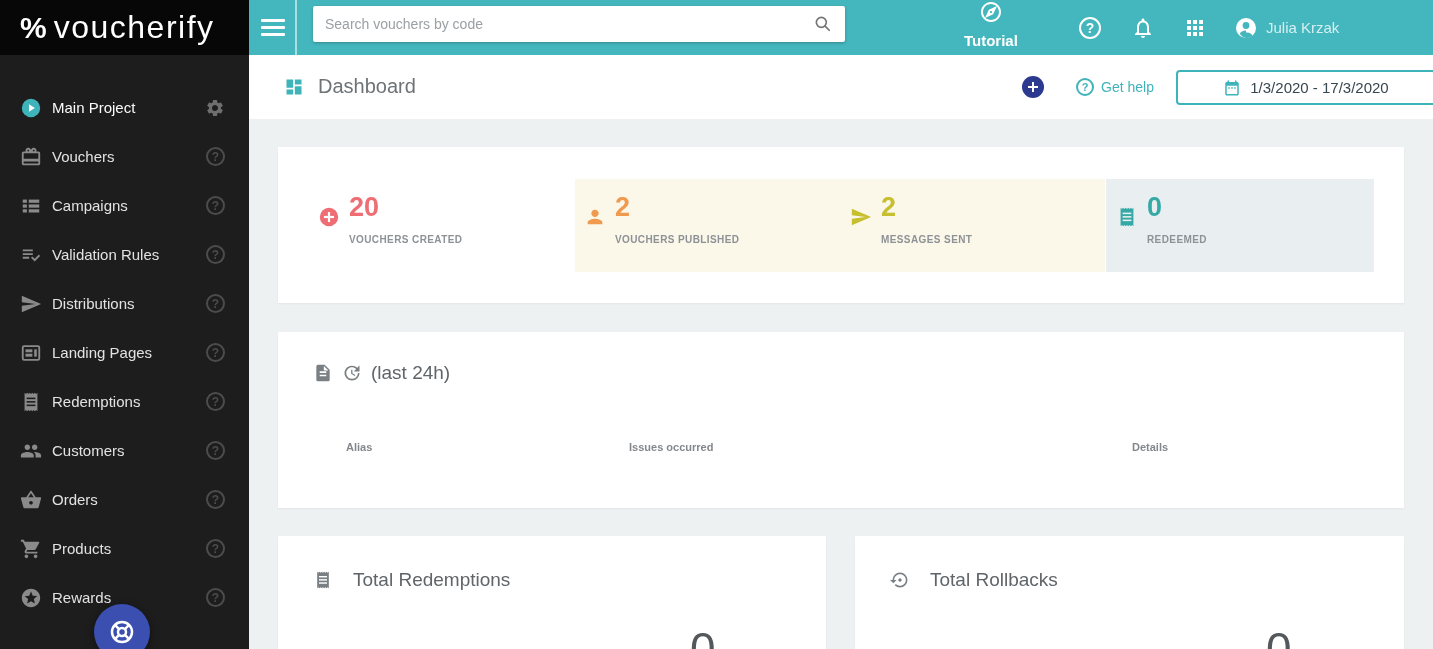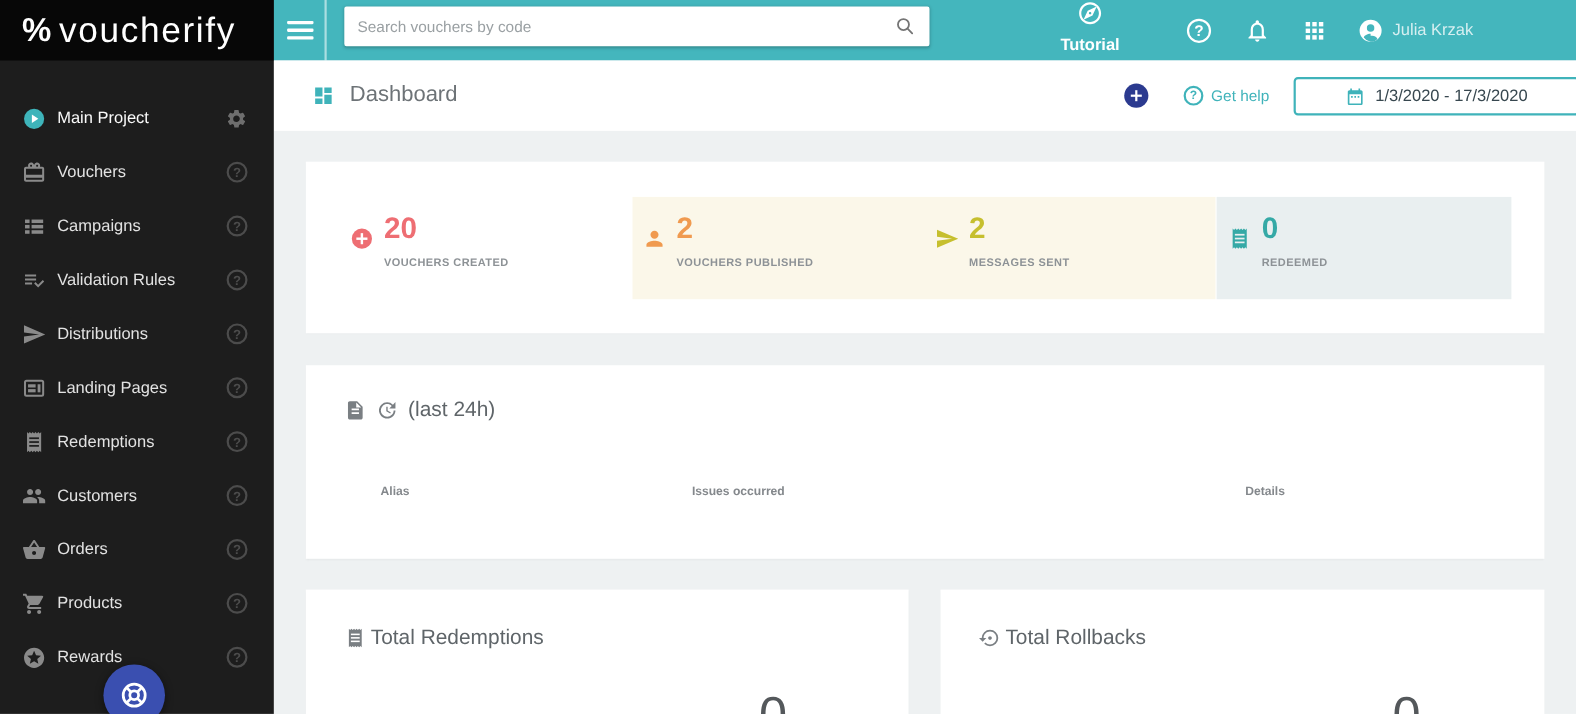--- a/index.html
+++ b/index.html
@@ -85,21 +85,21 @@
 
   .landing-card { left:29px; top:213px; width:1126px; height:176px; }
   .lc-title { position:absolute; left:35px; top:30px; display:flex; align-items:center; gap:9px;
               font-size:19px; color:#5f6569; }
   .lc-title svg { width:20px; height:20px; color:#7a7f83; display:block; }
   .lc-head { position:absolute; top:109px; font-size:11px; font-weight:700; color:#84888c; }
   .lc-head-alias { left:68px; } .lc-head-issues { left:351px; } .lc-head-details { left:854px; }
 
   .sum-card-a { left:29px; top:417px; width:548px; height:250px; }
   .sum-card-b { left:606px; top:417px; width:549px; height:250px; }
-  .sc-title { position:absolute; left:35px; top:33px; display:flex; align-items:center; gap:4px;
+  .sc-title { position:absolute; left:35px; top:33px; display:flex; align-items:center; gap:20px;
               font-size:19px; color:#5f6569; }
   .sc-title svg { width:20px; height:20px; color:#7a7f83; display:block; }
   .big-zero { position:absolute; top:86px; font-size:46px; color:#54585b; }
   .bz-a { left:412px; } .bz-b { left:411px; }
 </style>
 </head>
 <body>
 
 <div class="app">
 

